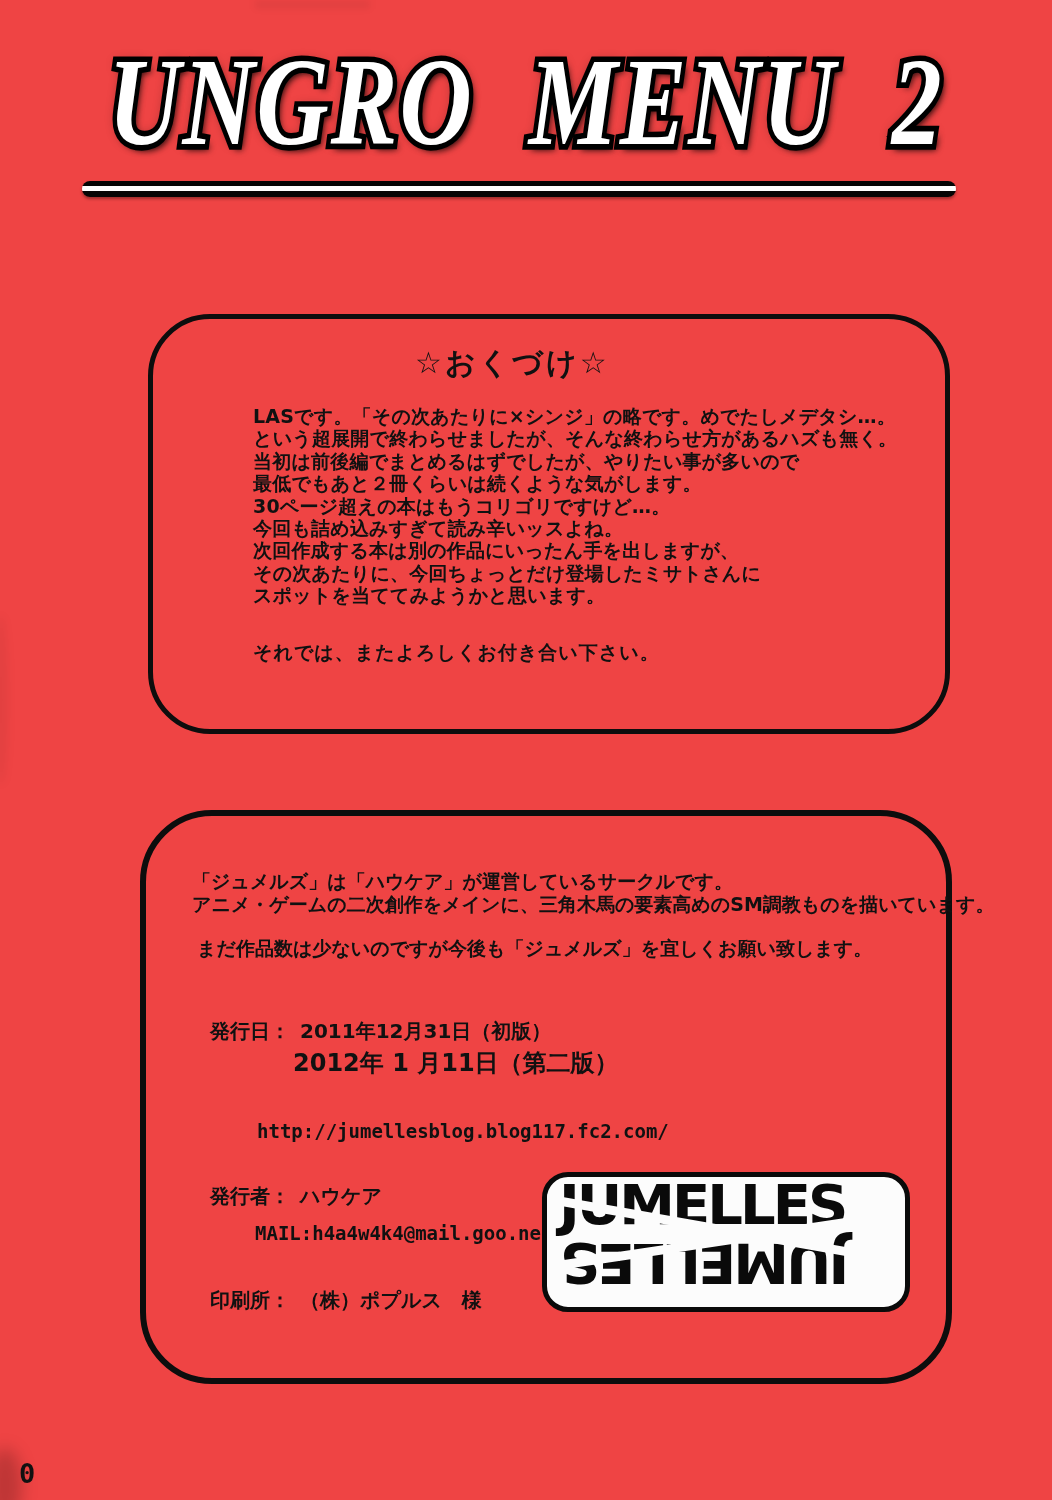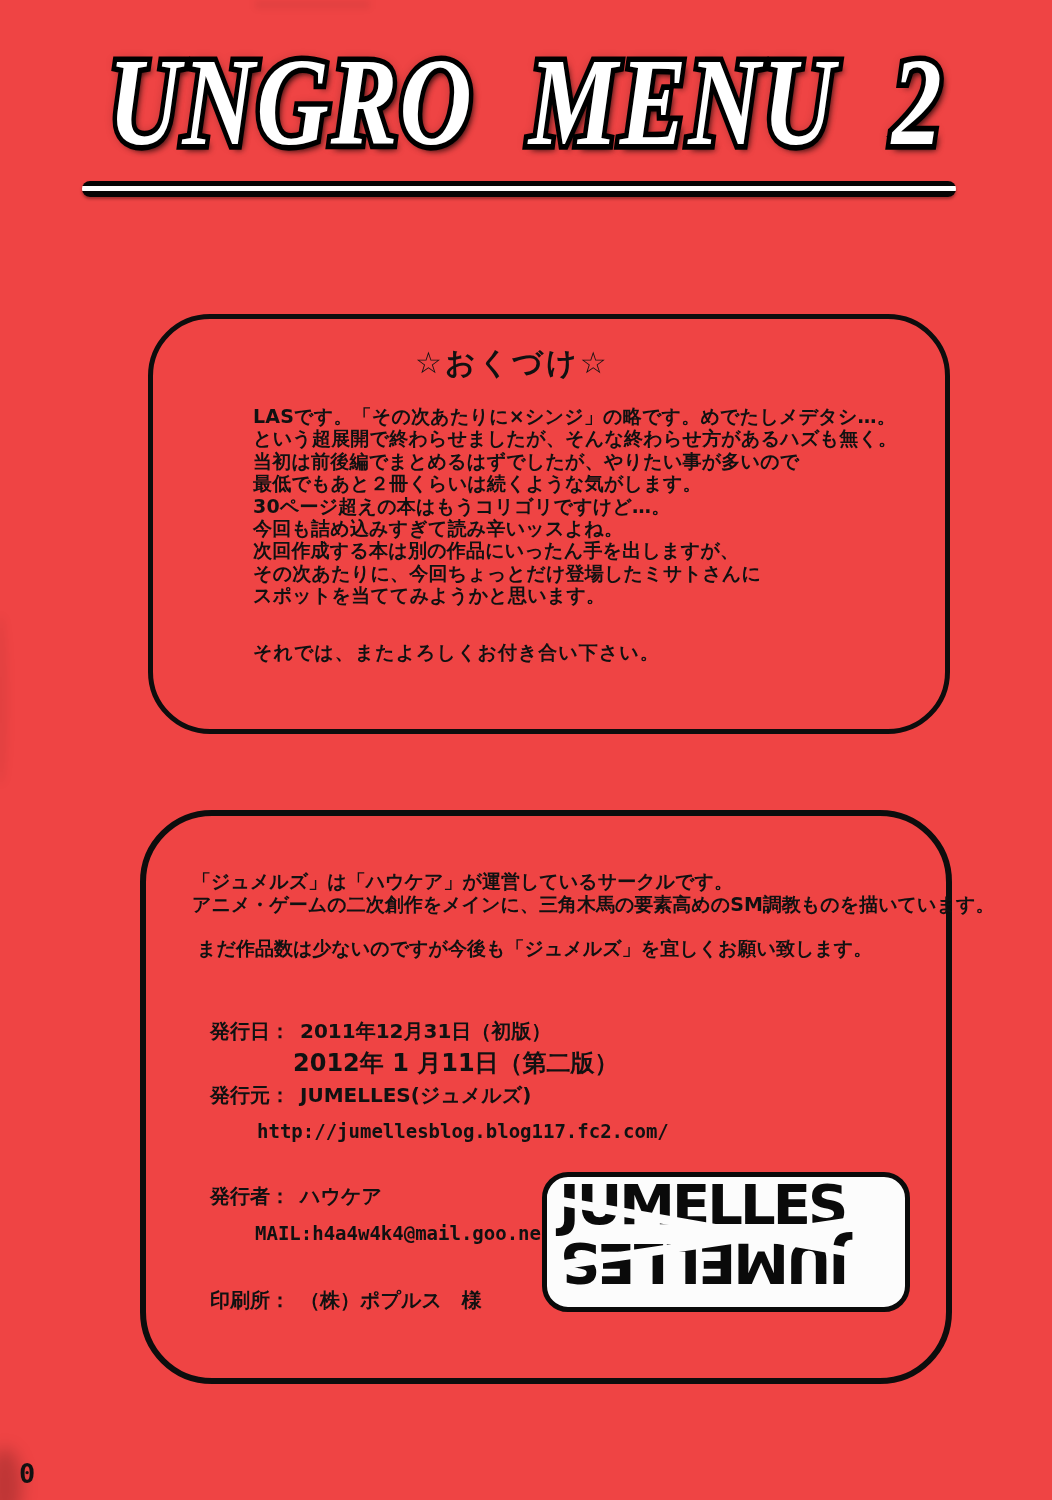--- a/index.html
+++ b/index.html
@@ -117,24 +117,20 @@
     <div class="tline">アニメ・ゲームの二次創作をメインに、三角木馬の要素高めのSM調教ものを描いています。</div>
   </div>
   <div class="colophon-request">まだ作品数は少ないのですが今後も「ジュメルズ」を宜しくお願い致します。</div>
 
   <div class="field-row" style="top:1018px">
     <span class="field-label">発行日：</span>
     <span class="field-value">2011年12月31日（初版）</span>
   </div>
   <div class="sub-value" style="top:1047px;left:293px">2012年 1 月11日（第二版）</div>
 
-  <div class="field-row" style="top:1082px">
-    <span class="field-label">発行元：</span>
-    <span class="field-value">JUMELLES(ジュメルズ)</span>
-  </div>
   <div class="sub-value mono" style="top:1120px;left:257px">http://jumellesblog.blog117.fc2.com/</div>
 
   <div class="field-row" style="top:1183px">
     <span class="field-label">発行者：</span>
     <span class="field-value">ハウケア</span>
   </div>
   <div class="sub-value mono" style="top:1222px;left:255px">MAIL:h4a4w4k4@mail.goo.ne.jp</div>
 
   <div class="field-row" style="top:1287px">
     <span class="field-label">印刷所：</span>

